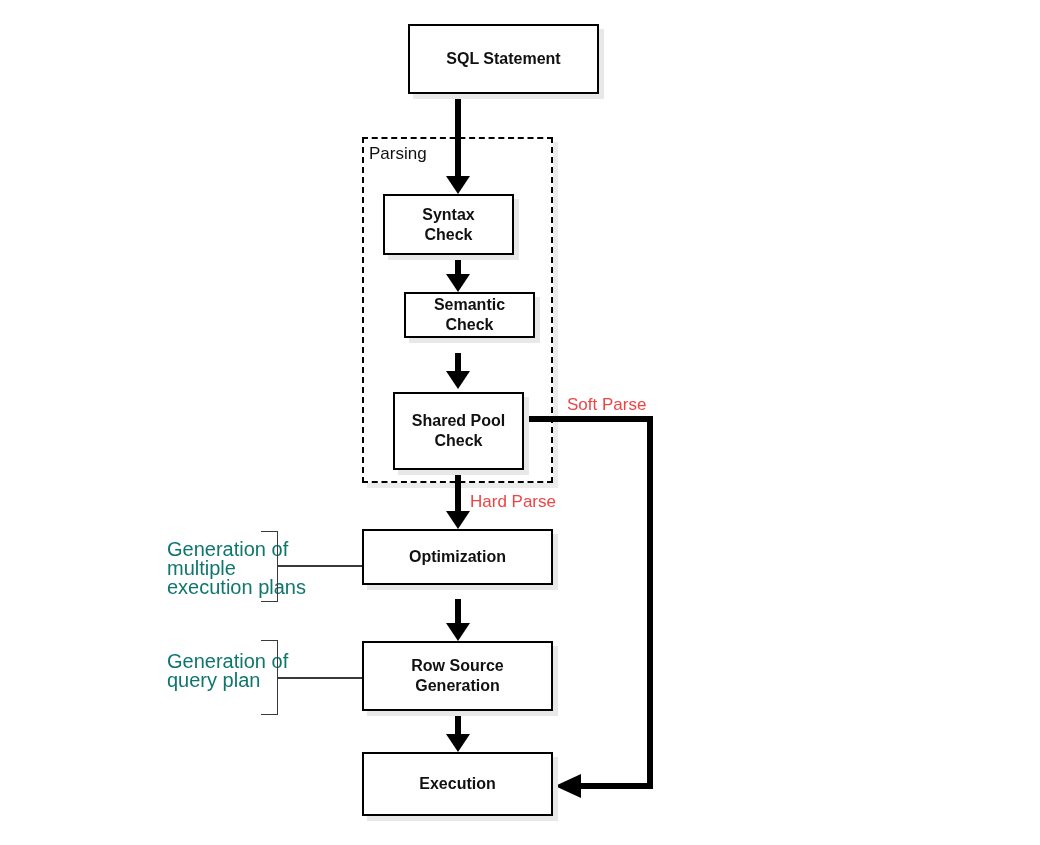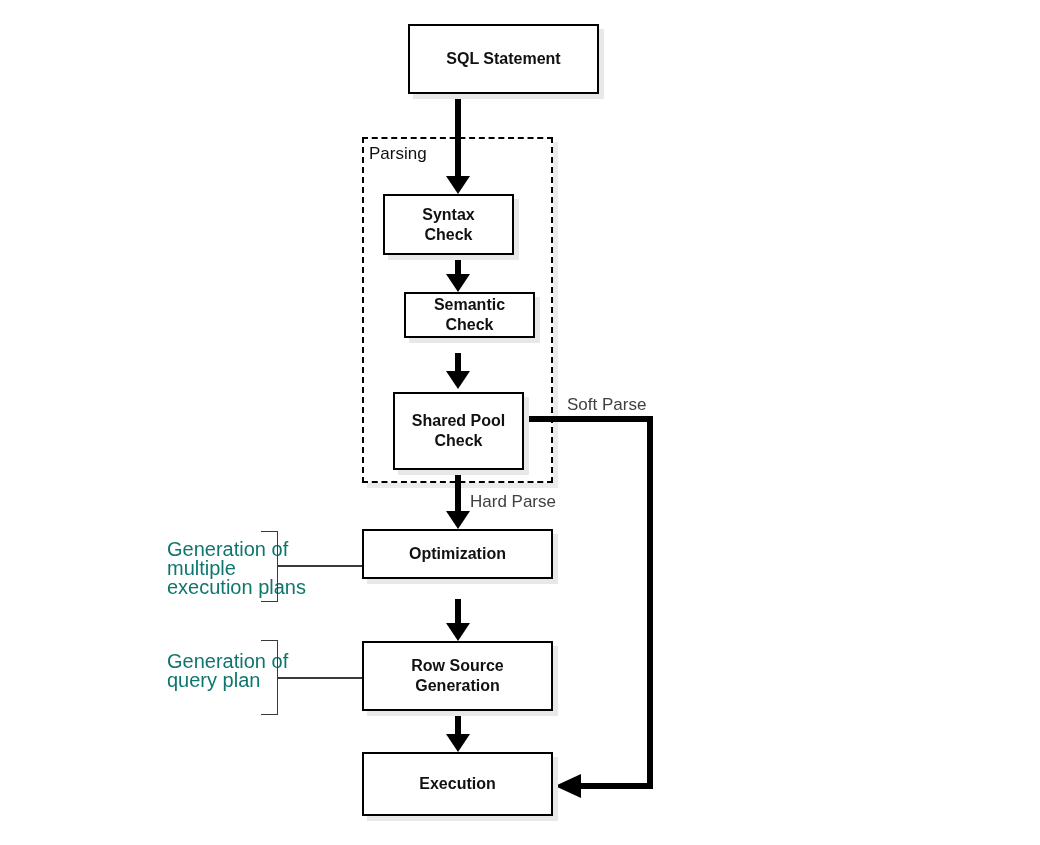--- a/index.html
+++ b/index.html
@@ -62,21 +62,21 @@
     position: absolute; width: 0; height: 0; z-index: 2;
     border-top: 12px solid transparent;
     border-bottom: 12px solid transparent;
     border-right: 26px solid #000000;
   }
 
   
   .edge-label {
     position: absolute;
     font-size: 17px;
-    color: #404040;
+    color: #ef4444;
     white-space: nowrap;
     z-index: 4;
     background: transparent;
   }
 
   
   .note {
     position: absolute;
     font-size: 20px;
     line-height: 19px;
@@ -124,21 +124,21 @@
     </span>
   </div>
 
   <div class="node" style="left:393px; top:392px; width:131px; height:78px;">
     <span class="lbl">
       <span>Shared Pool</span><br>
       <span>Check</span>
     </span>
   </div>
 
-  <div class="node" style="left:362px; top:529px; width:191px; height:50px;text-align:center;">
+  <div class="node" style="left:362px; top:529px; width:191px; height:56px;text-align:center;">
     <span class="lbl">Optimization</span>
   </div>
 
   <div class="node" style="left:362px; top:641px; width:191px; height:70px;">
     <span class="lbl">
       <span>Row Source</span><br>
       <span>Generation</span>
     </span>
   </div>
 

